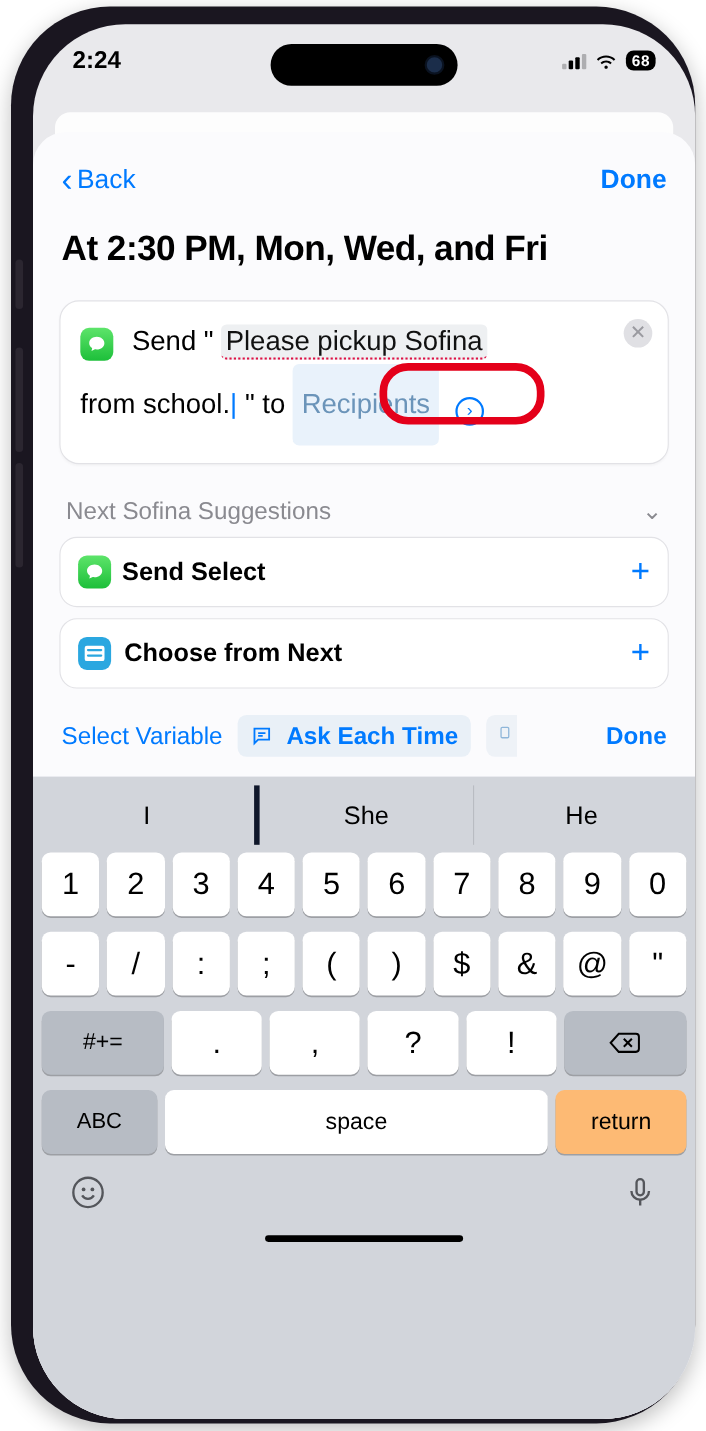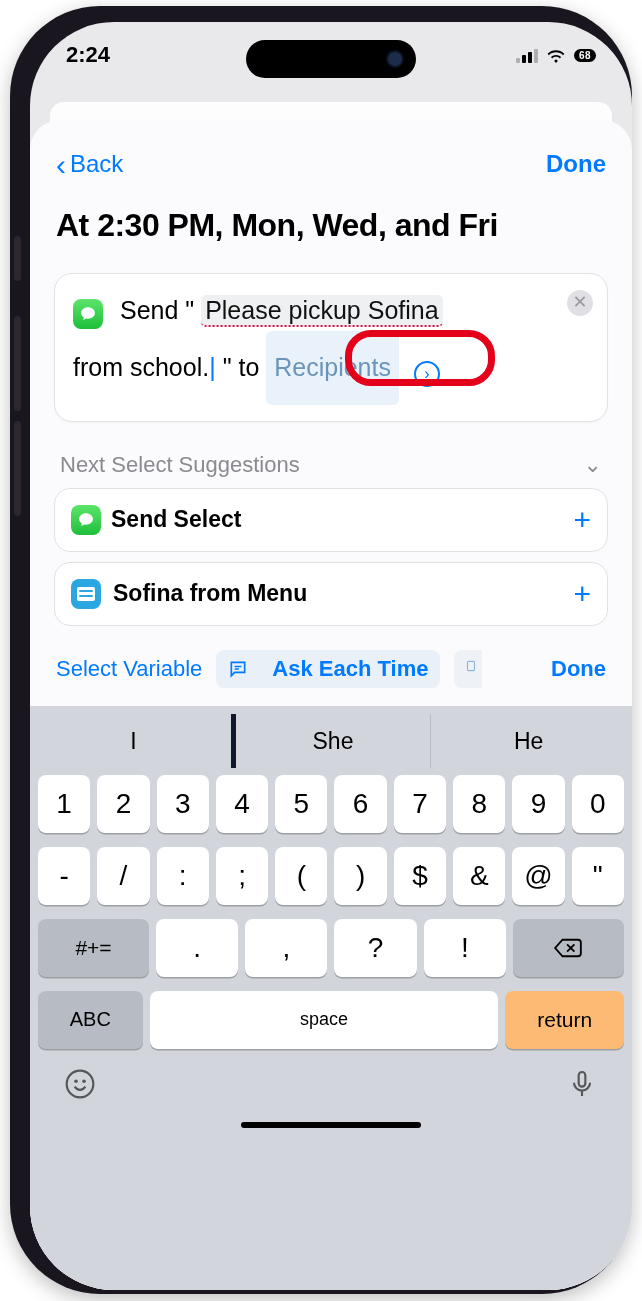--- a/index.html
+++ b/index.html
@@ -26,21 +26,21 @@
   }
   .status-time { font-size: 22px; font-weight: 600; }
   .status-right { display: flex; align-items: center; gap: 7px; }
   .signal-bars { display: flex; align-items: flex-end; gap: 2px; height: 16px; }
   .signal-bars span { width: 4px; background: #000; border-radius: 1px; }
   .signal-bars span:nth-child(1){height:5px;opacity:.25}
   .signal-bars span:nth-child(2){height:8px}
   .signal-bars span:nth-child(3){height:11px}
   .signal-bars span:nth-child(4){height:14px;opacity:.25}
   .wifi-icon, .battery-badge { display:inline-flex; }
-  .battery-badge { background:#000; color:#fff; border-radius:7px; padding:1px 5px; font-size:10px; font-weight:700; letter-spacing:.5px; }
+  .battery-badge { background:#000; color:#fff; border-radius:7px; padding:1px 5px; font-size:14px; font-weight:700; letter-spacing:.5px; }
 
   .island {
     position: absolute; left: 50%; top: 18px; transform: translateX(-50%);
     width: 170px; height: 38px; background: #000; border-radius: 30px;
   }
   .island::after{ content:""; position:absolute; right:12px; top:50%; transform:translateY(-50%); width:14px; height:14px; border-radius:50%; background:#1b2d4a; border:2px solid #0a1220;}
 
   
   .bg-card-behind {
     position:absolute; left:20px; right:20px; top:80px; height:40px;
@@ -93,38 +93,38 @@
   .suggest-head { display:flex; justify-content:space-between; align-items:center; color:#8a8a90; font-size:22px; padding: 30px 6px 10px 6px; }
   .suggest-head .chev { font-size:22px; }
   .suggest-item {
     background:#fff; border:1px solid #e2e2e6; border-radius:16px; padding:14px 16px;
     display:flex; align-items:center; justify-content:space-between; margin-bottom:10px; font-size:23px; font-weight:600;
   }
   .suggest-item .left { display:flex; align-items:center; }
   .suggest-item .plus { color:#007aff; font-size:30px; font-weight:300; }
 
   .variable-bar { display:flex; align-items:center; gap:14px; padding:14px 2px 10px 2px; font-size:22px; color:#007aff; }
-  .chip { background:#e9f0f7; border-radius:8px; padding:6px 12px; display:flex; align-items:center; gap:24px; font-weight:600; }
+  .chip { background:#e9f0f7; border-radius:8px; padding:6px 12px; display:flex; align-items:center; gap:12px; font-weight:600; }
   .chip svg{width:20px;height:20px}
   .vb-done { margin-left:auto; font-weight:700; }
   .chip-partial { background:#eef2f7; border-radius:8px 0 0 8px; padding:6px 4px 6px 10px; color:#b8cfe6; }
 
   
   .kbd { background:#d2d5db; margin:8px -24px 0 -24px; padding:8px 6px 0 6px; flex:1; display:flex; flex-direction:column; }
   .kbd-sugbar { display:flex; height:54px; }
   .kbd-sugbar > div { flex:1; text-align:center; font-size:23px; color:#000; padding-top:14px; }
   .kbd-sugbar > div:nth-child(2){ border-left:5px solid #0f172a; border-right:1px solid #b9bcc2;}
   .krow { display:flex; gap:7px; margin:7px 2px; }
   .key {
     flex:1; height:58px; background:#fff; border-radius:8px; box-shadow:0 1.5px 0 rgba(0,0,0,0.25);
     display:flex; align-items:center; justify-content:center; font-size:28px; color:#000;
   }
   .key.gray { background:#b7bcc4; }
   .key.wide1 { flex:1.35; font-size:21px; }
-  .key.space { flex:5; font-size:18px; }
+  .key.space { flex:5; font-size:21px; }
   .key.return { flex:1.7; background:#fdba74; font-size:21px; }
   .key.abc { flex:1.5; background:#b7bcc4; font-size:20px; }
   .kbd-bottom { display:flex; justify-content:space-between; align-items:center; padding:12px 28px 12px 28px; color:#54565b;}
   .kbd-bottom svg{width:32px;height:32px}
   .home-ind { width:180px; height:6px; background:#000; border-radius:4px; margin:6px auto 10px auto; }
 </style>
 </head>
 <body>
 
 <div class="canvas">
@@ -182,42 +182,42 @@
           <span>from school.</span><span class="cursor">|</span>
           <span> </span><span>" to</span>
           <span> </span>
           <span class="recipients-token">Recipients</span>
           <span class="expand-circle">›</span>
           <span class="clear-x">✕</span>
           <div class="red-annot" style="left:290px; top:56px;"></div>
         </div>
 
         <div class="suggest-head">
-          <span>Next Select Suggestions</span>
+          <span>Next Sofina Suggestions</span>
           <span class="chev">⌄</span>
         </div>
 
         <div class="suggest-item">
           <div class="left">
             <span class="msg-icon-sq">
               <svg viewBox="0 0 24 24">
                   <path d="M12 3C6.9 3 2.8 6.4 2.8 10.6c0 2.4 1.4 4.6 3.6 6L5.6 20l4.1-1.9c.7.1 1.5.2 2.3.2 5.1 0 9.2-3.4 9.2-7.6S17.1 3 12 3z" fill="#fff"></path>
                 </svg>
             </span>
             <span>Send Select</span>
           </div>
           <span class="plus">+</span>
         </div>
 
         <div class="suggest-item">
           <div class="left">
             <span class="menu-icon-sq">
                 <span></span>
               </span>
-            <span>Sofina from Menu</span>
+            <span>Choose from Next</span>
           </div>
           <span class="plus">+</span>
         </div>
 
         <div class="variable-bar">
           <span>Select Variable</span>
           <span class="chip">
             <svg viewBox="0 0 24 24">
                 <path d="M4 4h16v12H8l-4 4V4z" fill="none" stroke="#007aff" stroke-width="2"></path>
                 <path d="M8 9h8M8 12h5" stroke="#007aff" stroke-width="2"></path>

